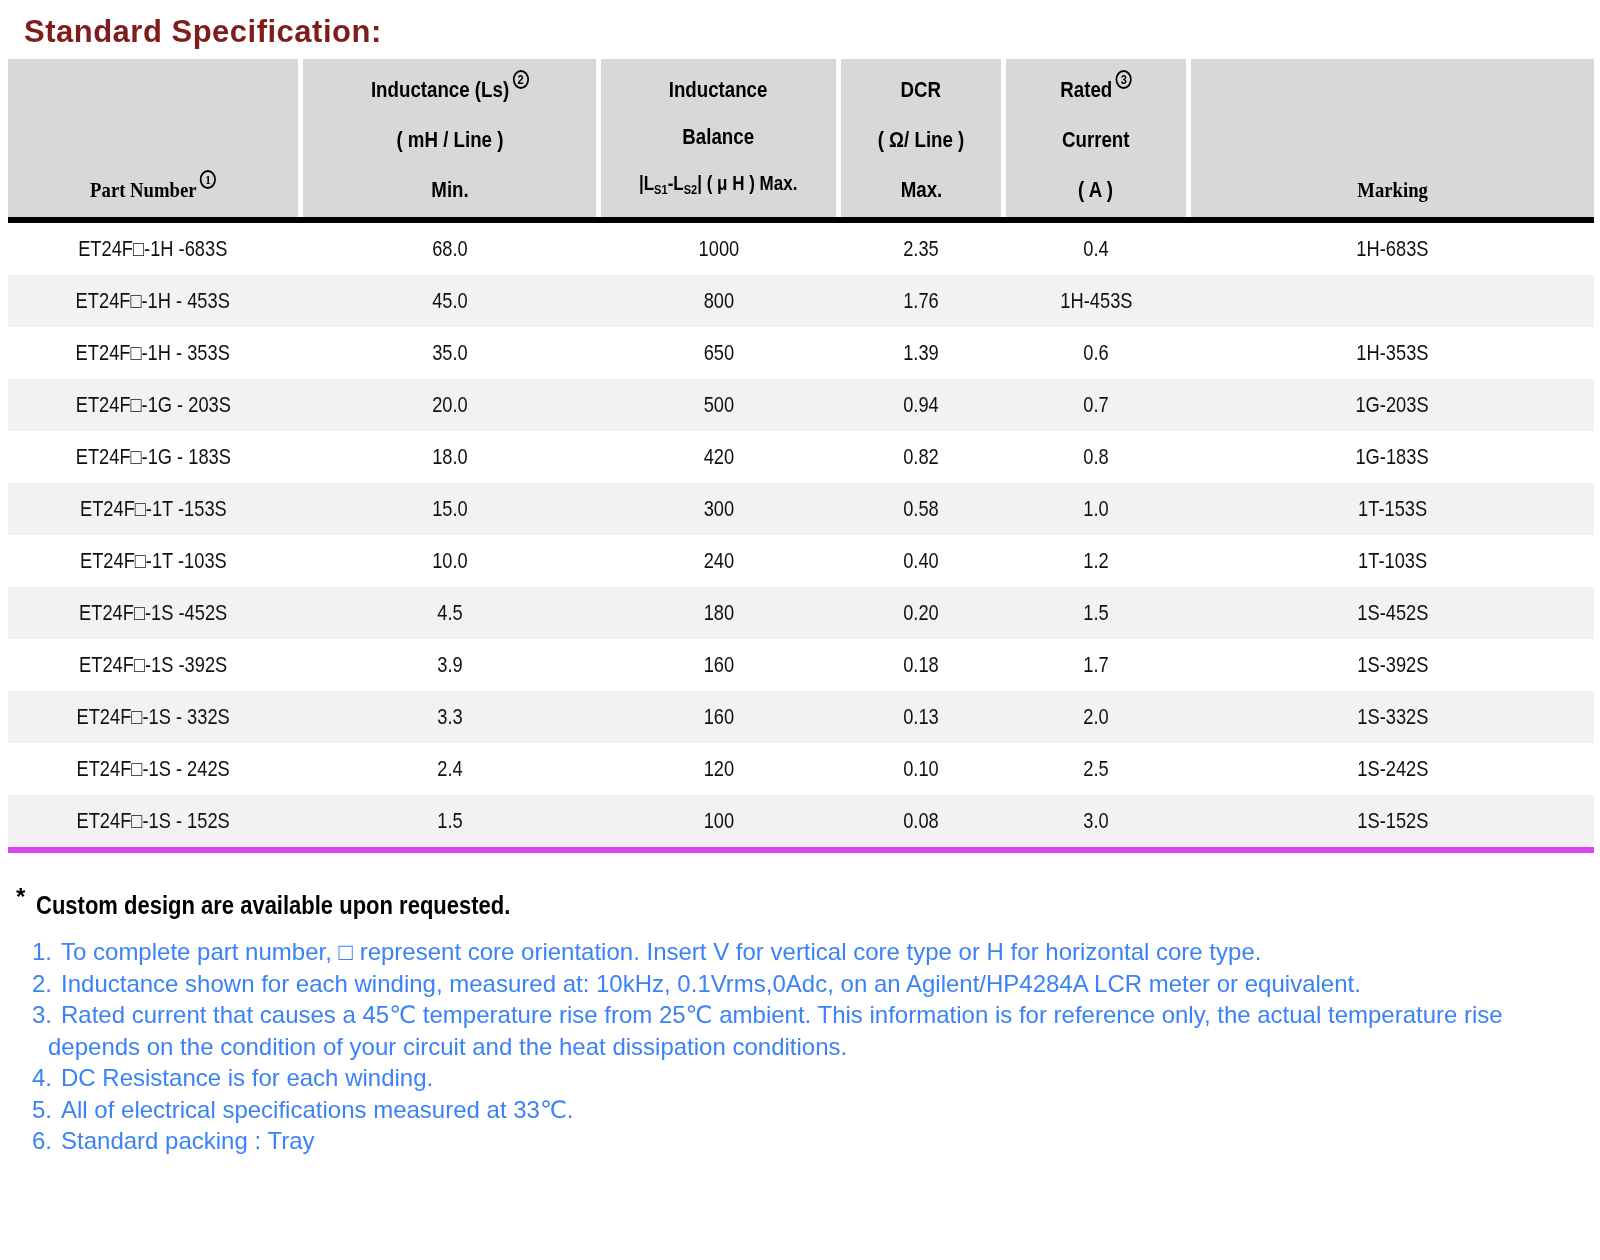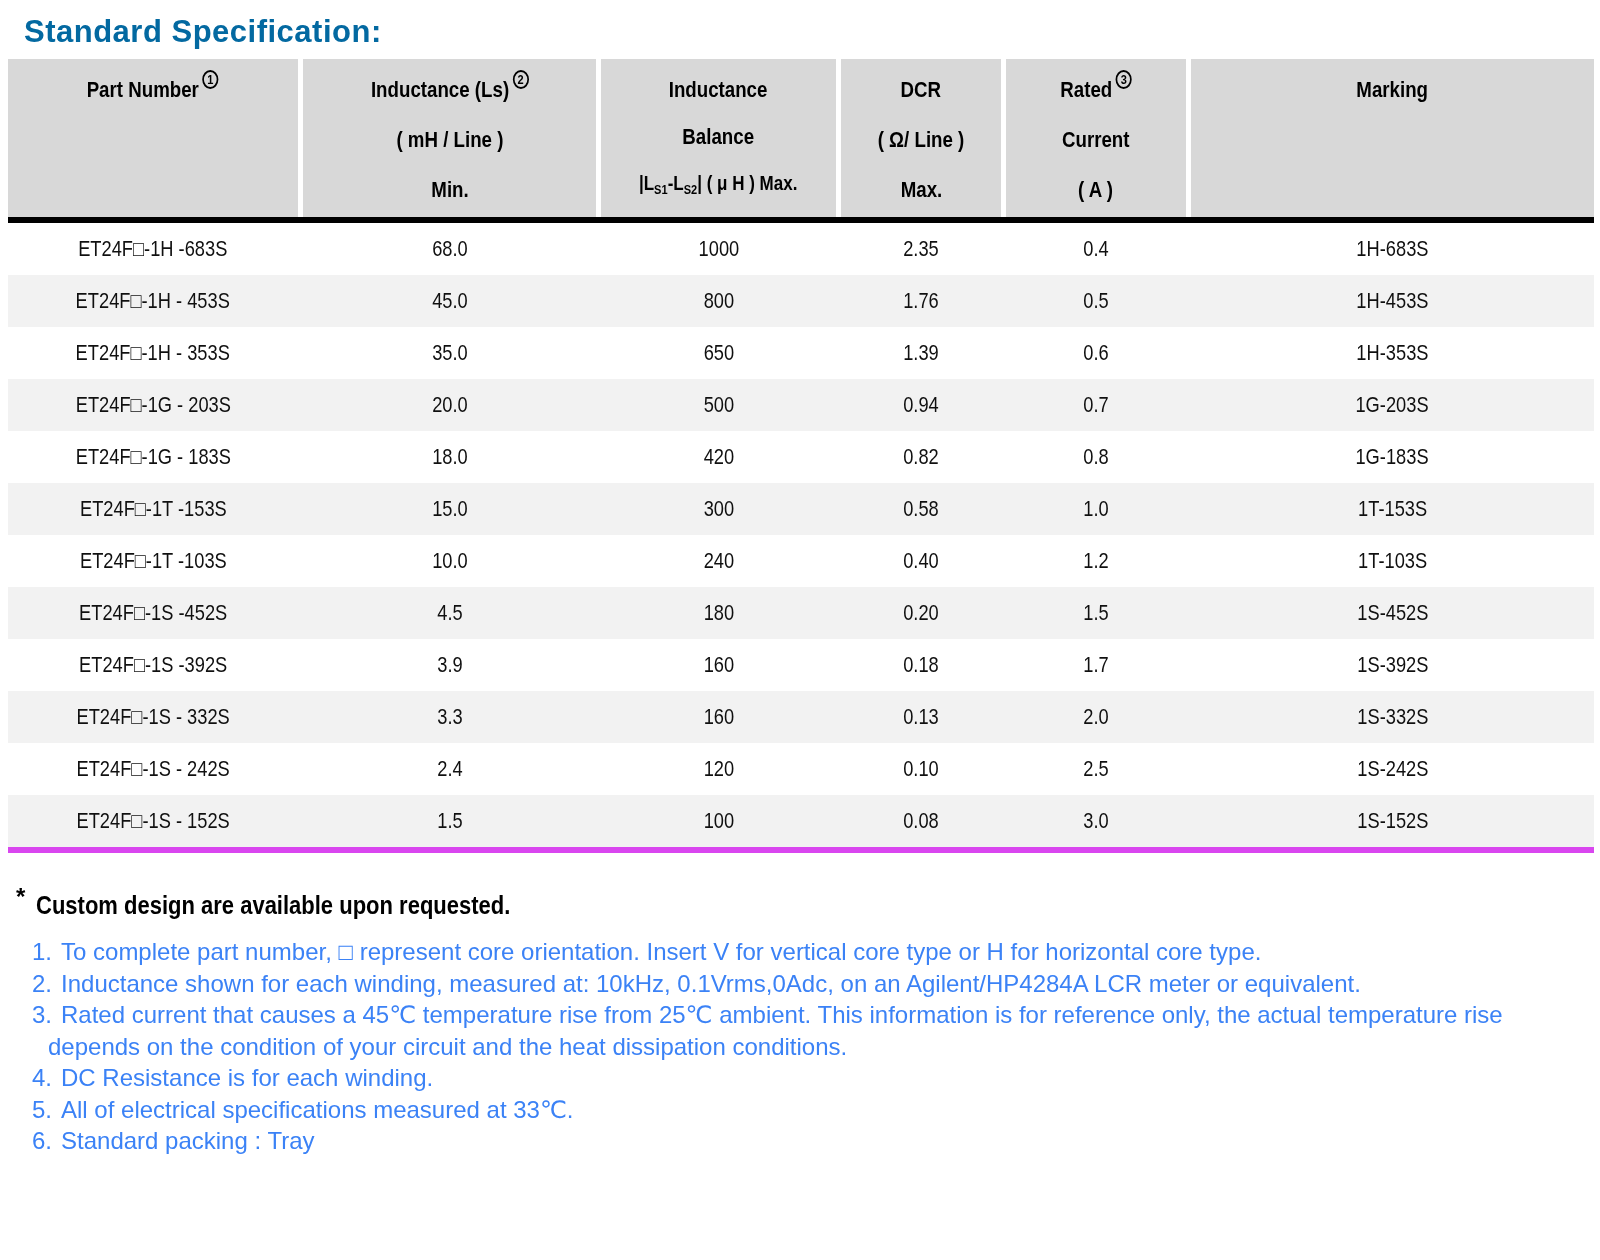--- a/index.html
+++ b/index.html
@@ -3,35 +3,35 @@
 <meta charset="utf-8">
 <style>
   html,body { margin:0; padding:0; background:#ffffff; }
   .page {
     position:relative; width:1600px; height:1260px; background:#ffffff;
     font-family:"Liberation Sans","DejaVu Sans",sans-serif; color:#000;
     overflow:hidden;
   }
   .title {
     margin:14px 0 0 24px; font-size:31px; font-weight:700; letter-spacing:0.5px;
-    color:#0369a1;
+    color:#7f1d1d;
   }
   .spec-table { margin:9px 0 0 8px; width:1586px; }
   .grid {
     display:grid;
     grid-template-columns:290px 293px 235px 160px 180px 403px;
     column-gap:5px;
   }
   .thead { border-bottom:6px solid #000; height:158px; }
   .hcell {
     background:#d8d8d8; display:flex; flex-direction:column;
     justify-content:space-between; padding:18px 0 14px 0;
     font-weight:700; font-size:22px;
   }
-  .hcell.center1 { justify-content:flex-start; }
+  .hcell.center1 { justify-content:flex-end;font-family:Liberation Serif, serif; }
   .hline { text-align:center; line-height:26px; }
   .cnd { display:inline-block; transform:scaleX(0.85); transform-origin:50% 50%; white-space:nowrap; }
   .cndL { display:inline-block; transform:scaleX(0.88); transform-origin:0 50%; white-space:nowrap; }
   .circ {
     display:inline-block; box-sizing:border-box; min-width:19px; height:19px;
     line-height:15px; border:2px solid #000; border-radius:50%;
     font-size:13px; font-weight:700; text-align:center;
     position:relative; top:-13px; margin-left:4px;
   }
   .formula { font-size:20px; }
@@ -118,23 +118,20 @@
         <div class="cell">
             <span class="cnd">45.0</span>
           </div>
         <div class="cell">
             <span class="cnd">800</span>
           </div>
         <div class="cell">
             <span class="cnd">1.76</span>
           </div>
         <div class="cell">
-            <span class="cnd">0.5</span>
-          </div>
-        <div class="cell">
             <span class="cnd">1H-453S</span>
           </div>
       </div>
       <div class="trow grid">
         <div class="cell">
             <span class="cnd">ET24F□-1H - 353S</span>
           </div>
         <div class="cell">
             <span class="cnd">35.0</span>
           </div>

